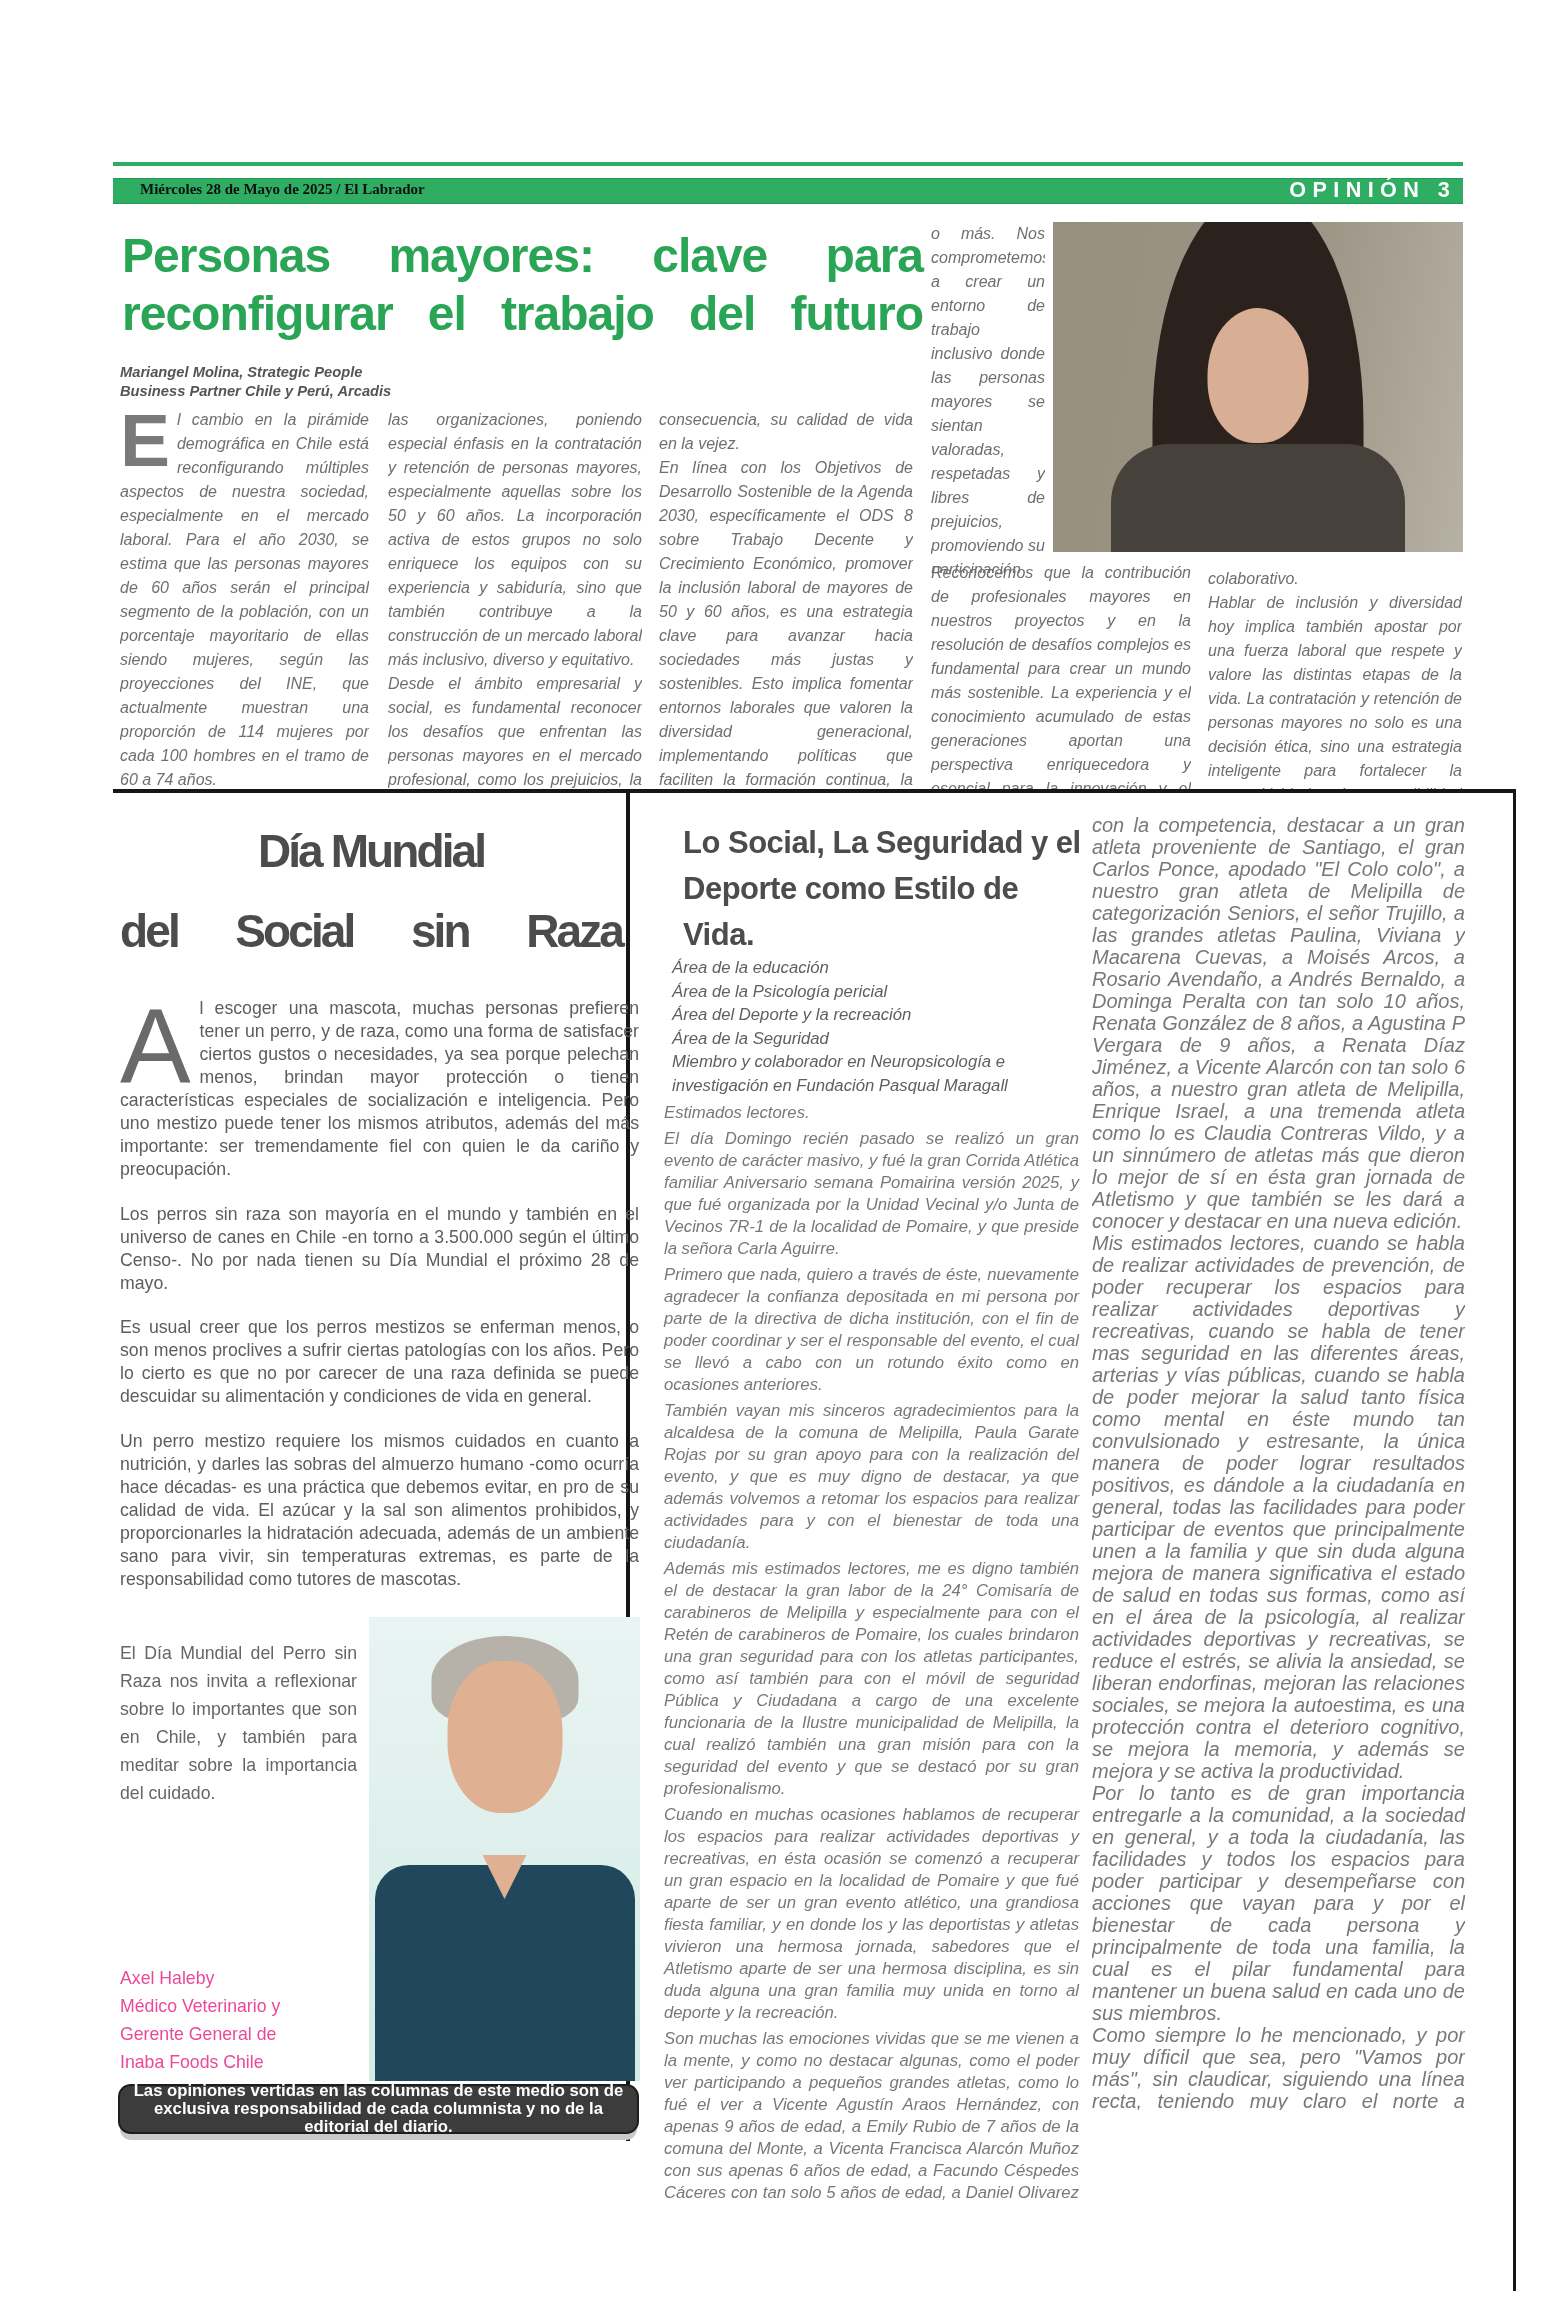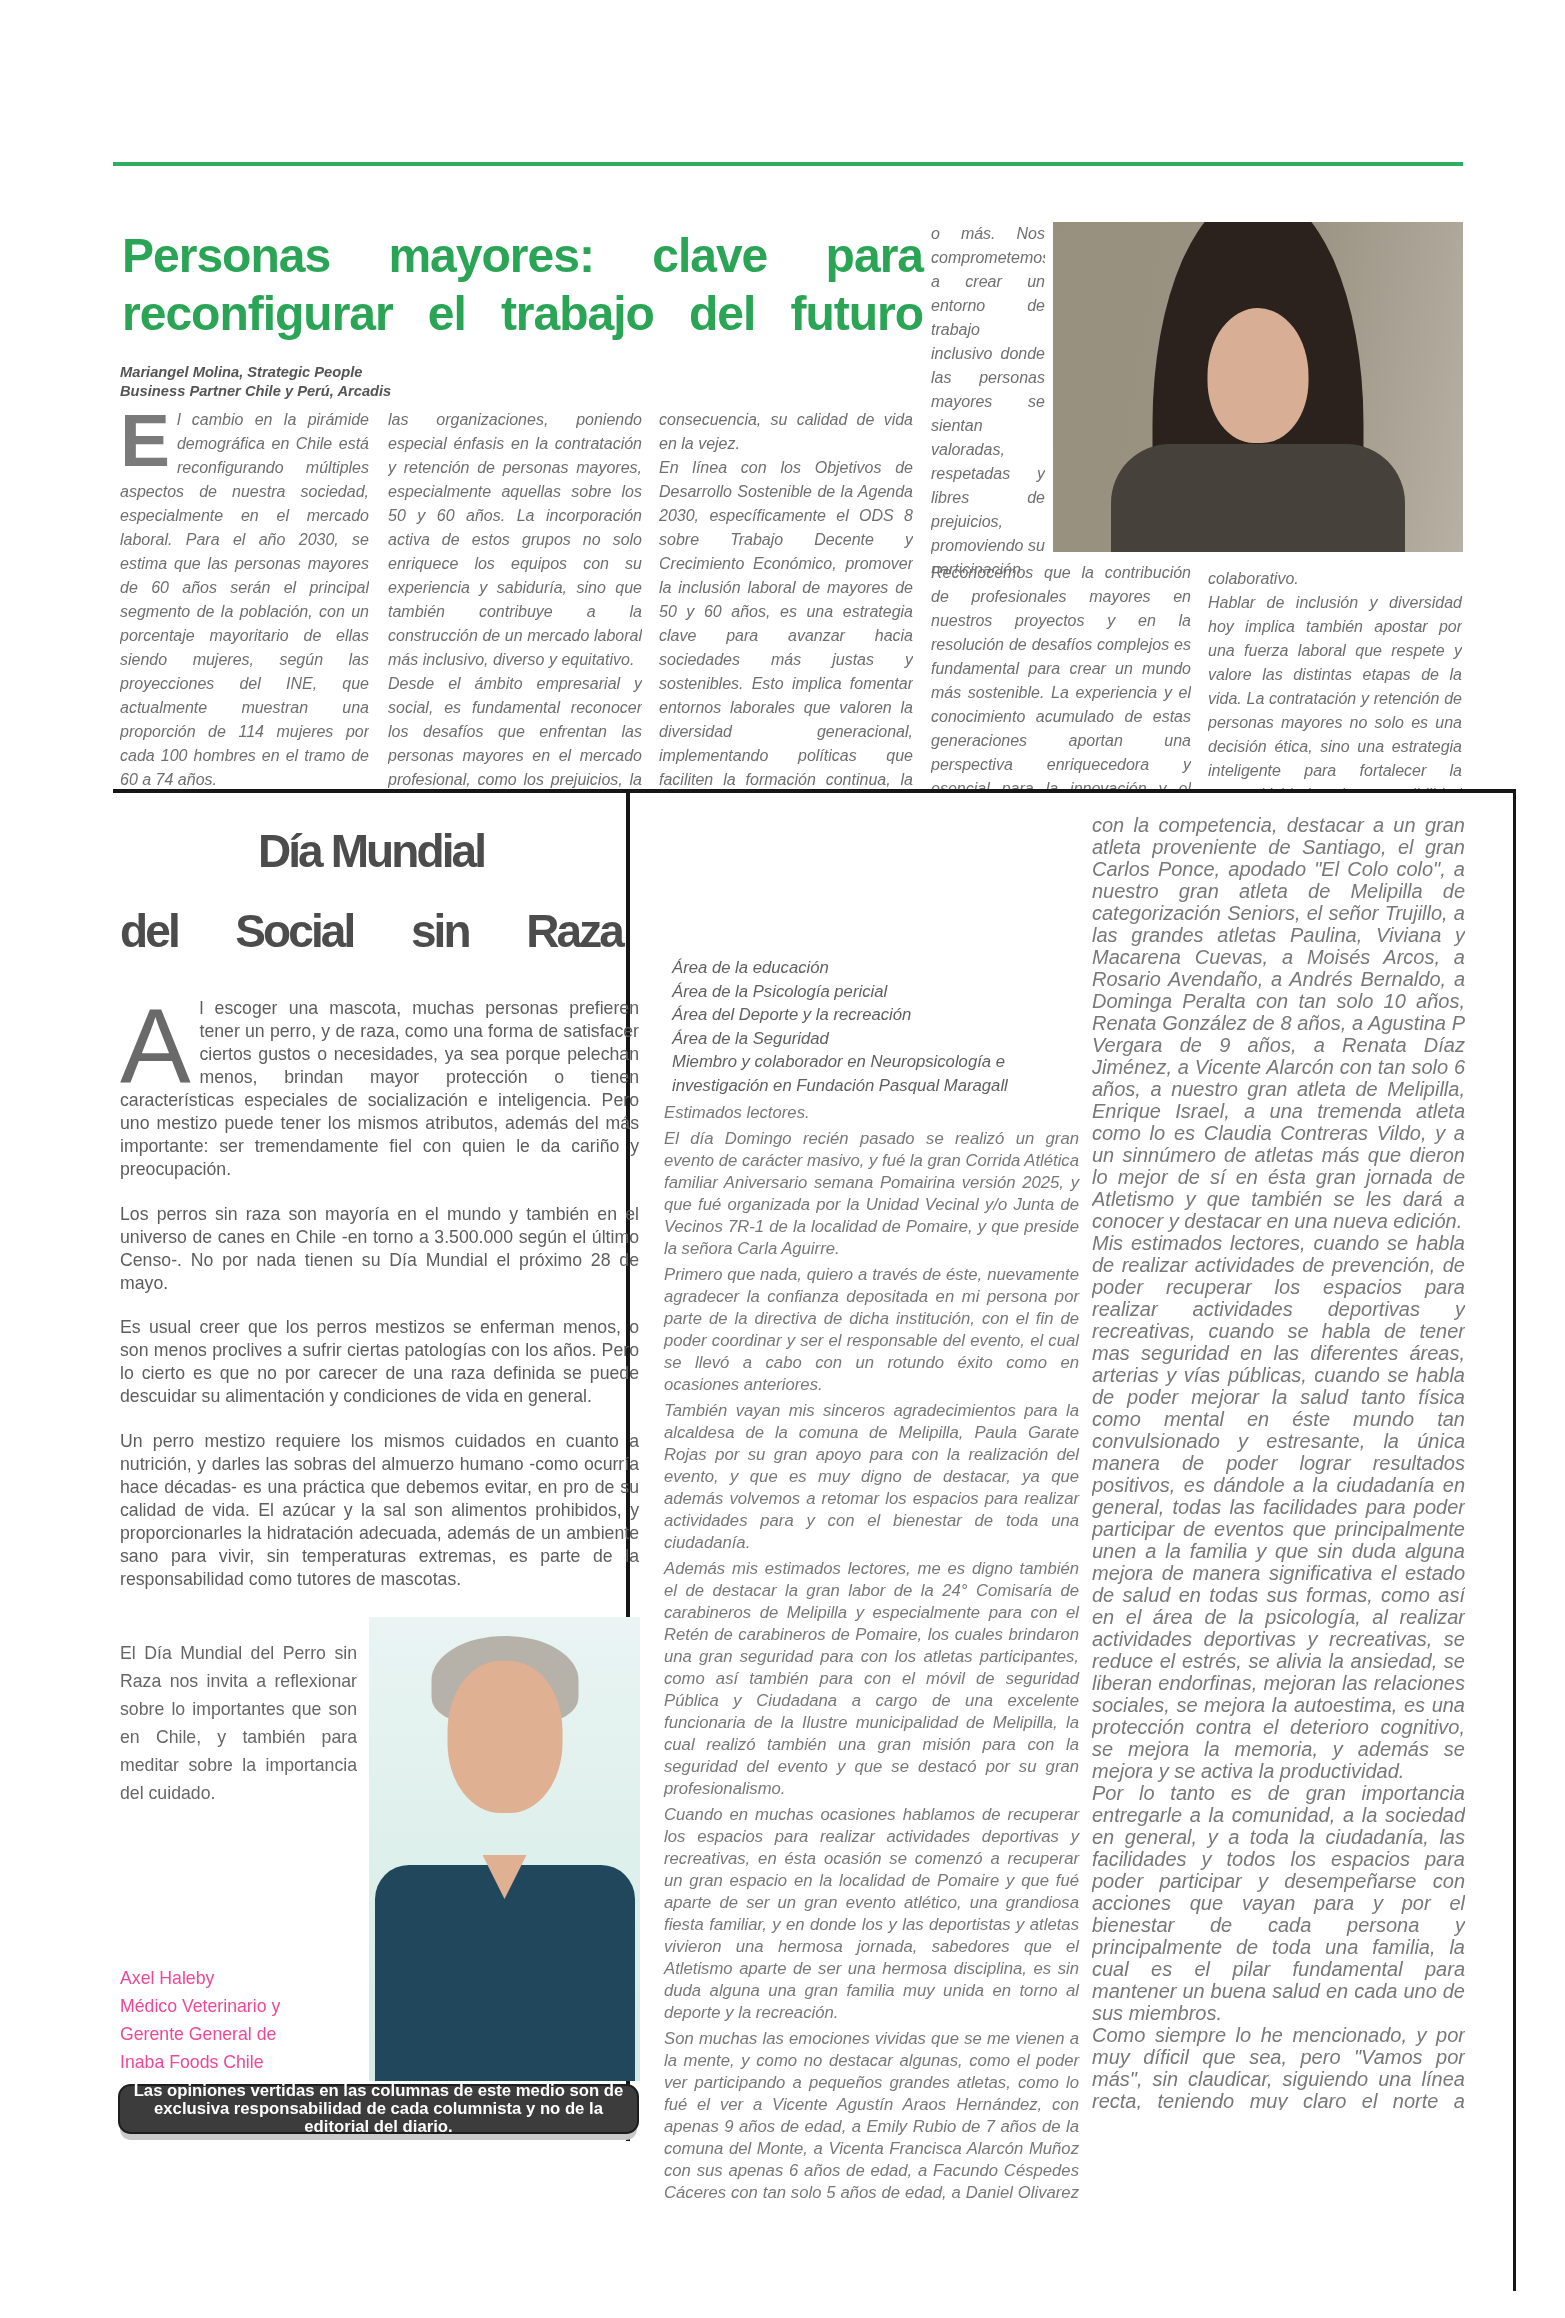--- a/index.html
+++ b/index.html
@@ -92,20 +92,24 @@
   .a3-right{left:1092px;top:814px;width:373px;height:1296px;
           font-style:italic;font-size:20px;line-height:22px;color:#787878;text-align:justify;}
   .a3-right p{margin:0;}
 </style>
 </head>
 <body>
 
 <div id="page">
 
   <div class="abs top-rule"></div>
+  <div class="abs green-bar">
+    <div class="date-line">Miércoles 28 de Mayo de 2025  / El Labrador</div>
+    <div class="section-label">OPINIÓN 3</div>
+  </div>
 
   <div class="abs a1-headline">
     <div class="hl">Personas mayores: clave para</div>
     <div class="hl">reconfigurar el trabajo del futuro</div>
   </div>
   <div class="abs a1-byline">Mariangel Molina, Strategic People Business Partner Chile y Perú, Arcadis</div>
 
   <div class="abs clip a1col c1">
     <p><span class="dropcap1">E</span><span>l cambio en la pirámide demográfica en Chile está reconfigurando múltiples aspectos de nuestra sociedad, especialmente en el mercado laboral. Para el año 2030, se estima que las personas mayores de 60 años serán el principal segmento de la población, con un porcentaje mayoritario de ellas siendo mujeres, según las proyecciones del INE, que actualmente muestran una proporción de 114 mujeres por cada 100 hombres en el tramo de 60 a 74 años.</span></p>
 
@@ -161,20 +165,24 @@
 
   <div class="abs clip photo-man">
     <div class="pm-hair"></div>
     <div class="pm-face"></div>
     <div class="pm-shirt"></div>
     <div class="pm-collar"></div>
   </div>
 
   <div class="abs disclaimer">Las opiniones vertidas en las columnas de este medio  son de exclusiva responsabilidad de cada columnista y no de la editorial del diario.</div>
 
+  <div class="abs a3-headline">
+    <div>Lo Social, La Seguridad y el</div>
+    <div>Deporte como Estilo de Vida.</div>
+  </div>
   <div class="abs a3-creds">
     <div>Área de la educación</div>
     <div>Área de la Psicología pericial</div>
     <div>Área del Deporte y la recreación</div>
     <div>Área de la Seguridad</div>
     <div>Miembro y colaborador en Neuropsicología e</div>
     <div>investigación en Fundación Pasqual Maragall</div>
   </div>
   <div class="abs clip a3-mid">
     <p>Estimados lectores.</p>

